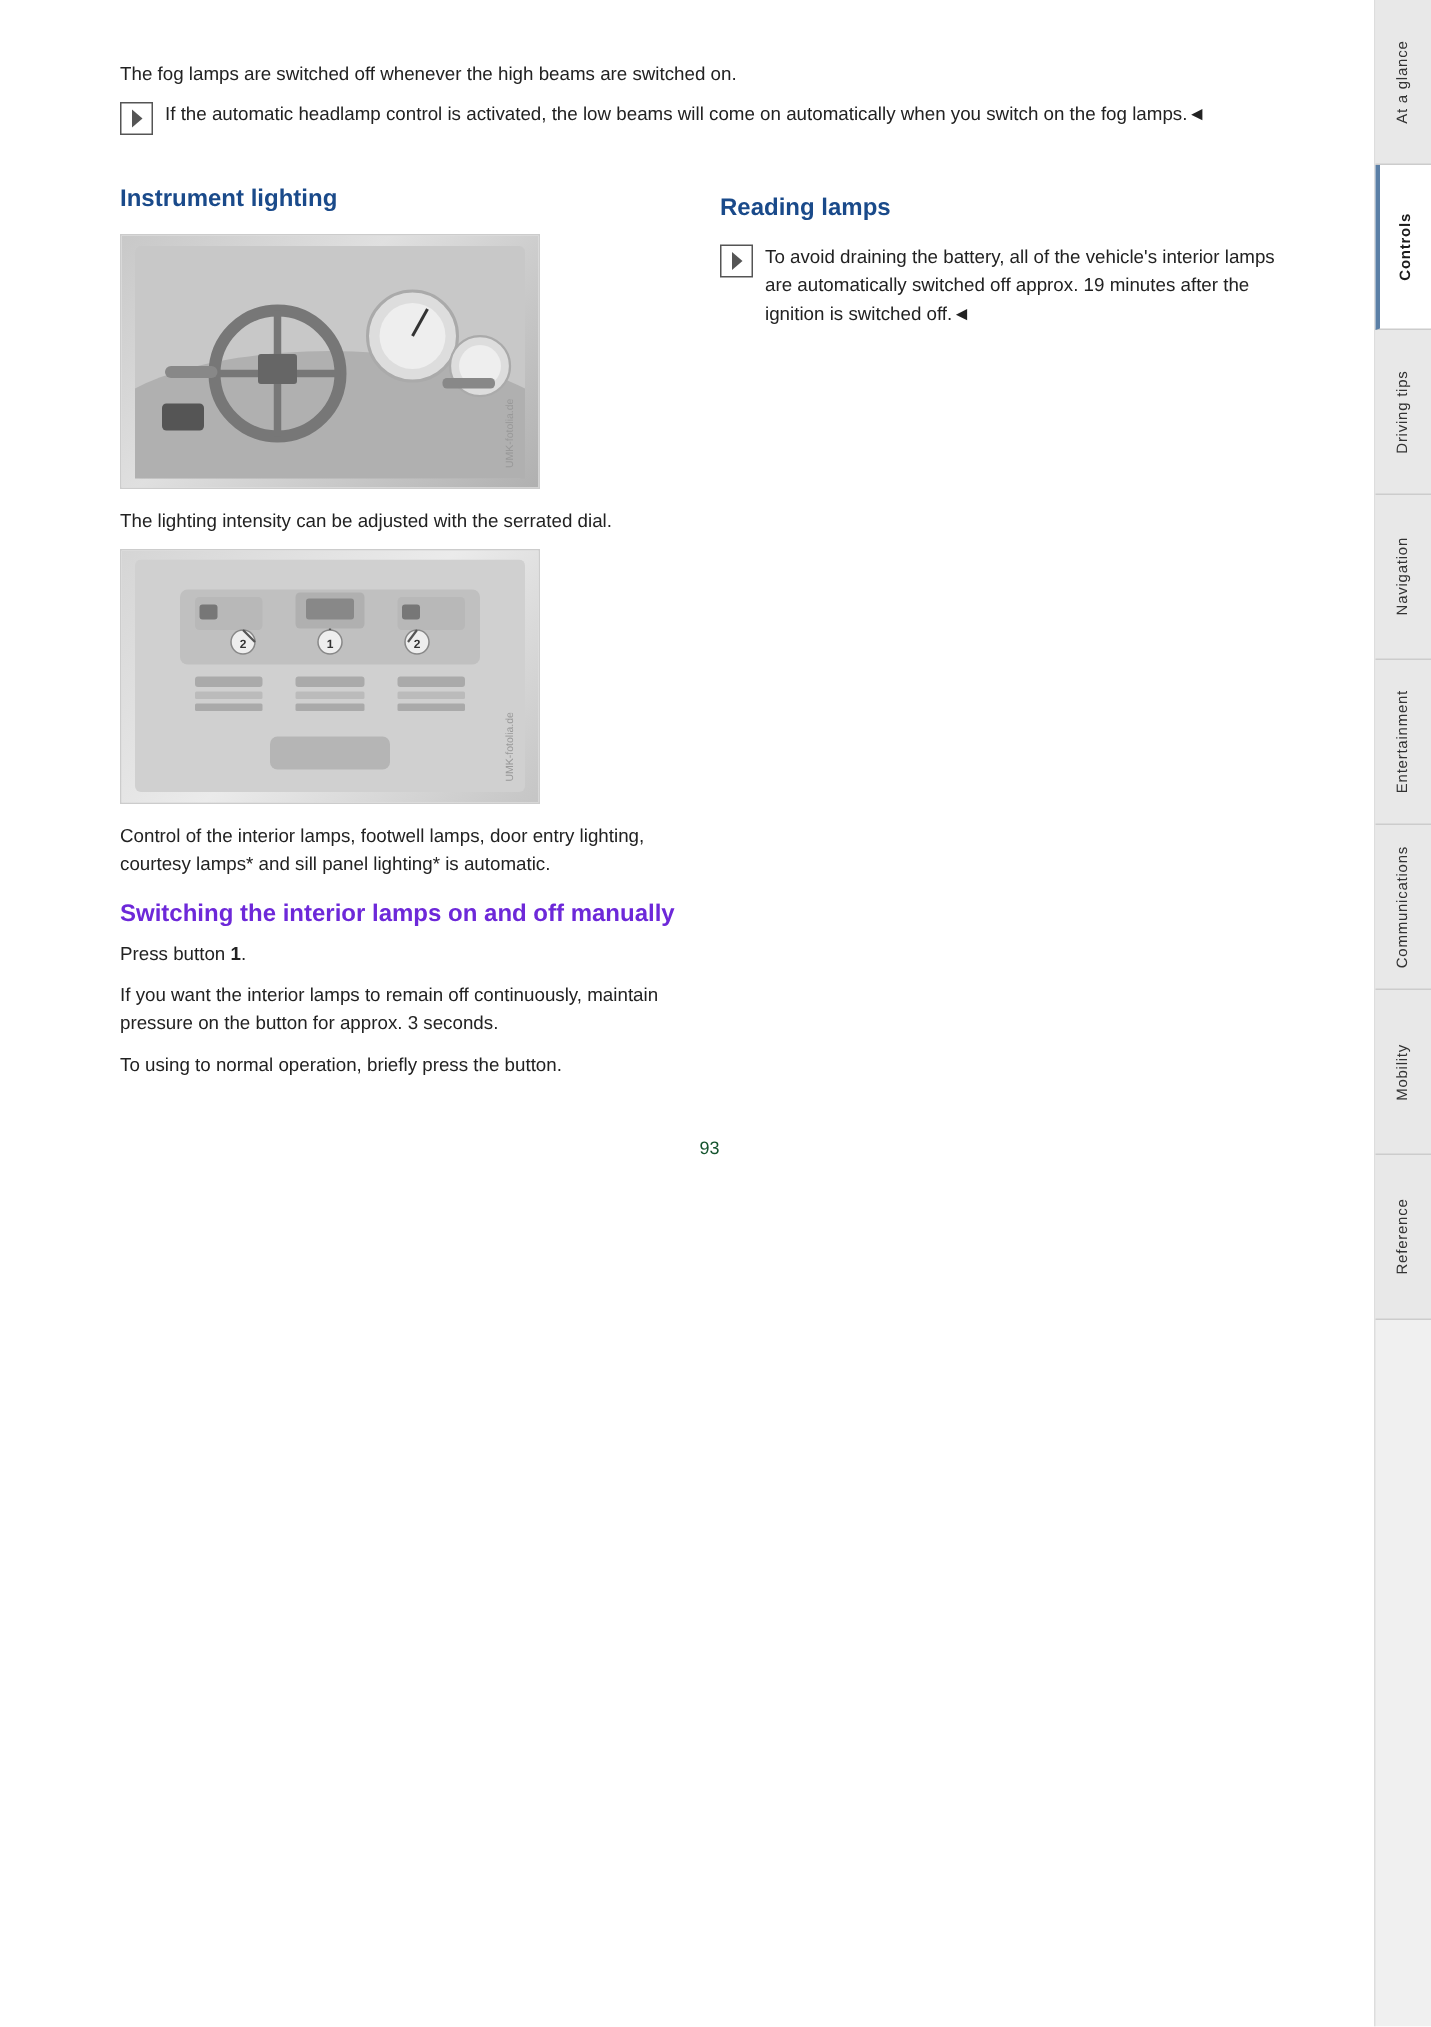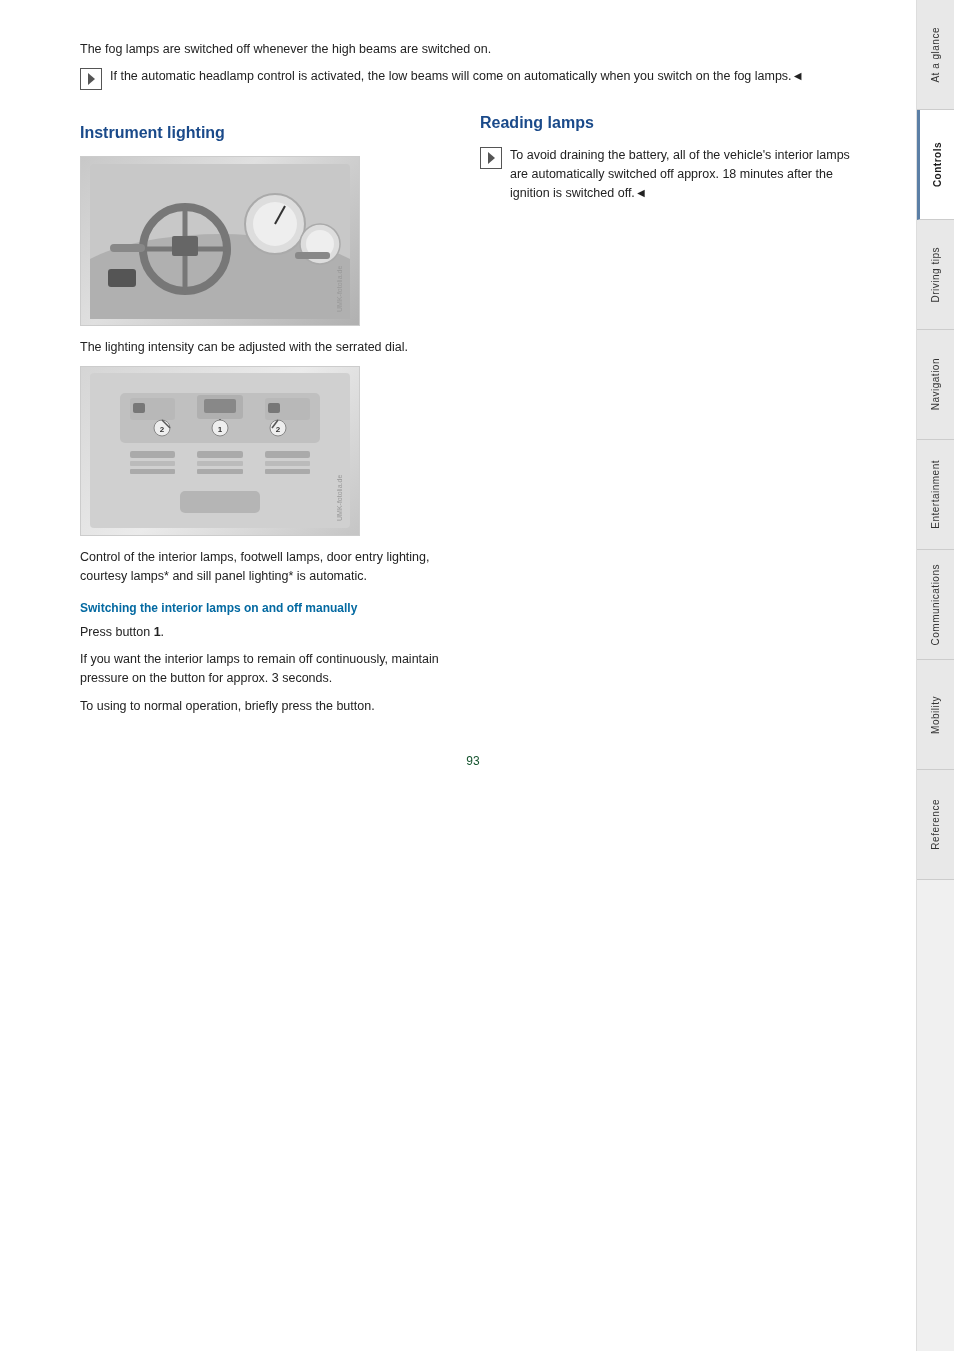--- a/index.html
+++ b/index.html
@@ -113,23 +113,23 @@
     
     .section-heading {
       font-size: 16px;
       font-weight: bold;
       color: #1a4a8a;
       margin-bottom: 14px;
       margin-top: 10px;
     }
 
     .subsection-heading {
-      font-size: 12px;
+      font-size: 16px;
       font-weight: bold;
-      color: #0369a1;
+      color: #6d28d9;
       margin-bottom: 8px;
       margin-top: 14px;
     }
 
     
     .instrument-img {
       width: 280px;
       height: 170px;
       background: linear-gradient(135deg, #c8c8c8 0%, #e0e0e0 40%, #b0b0b0 100%);
       border: 1px solid #ccc;
@@ -282,30 +282,30 @@
         <h3 class="subsection-heading">Switching the interior lamps on and off manually</h3>
 
         <p class="body-text">Press button <strong>1</strong>.</p>
         <p class="body-text">If you want the interior lamps to remain off continuously, maintain pressure on the button for approx. 3 seconds.</p>
         <p class="body-text">To using to normal operation, briefly press the button.</p>
 
       </div>
 
       <div class="right-column">
 
-        <h2 class="section-heading" style="margin-top:0;">Reading lamps</h2>
+        <h2 class="section-heading" style="margin-top:16px;">Reading lamps</h2>
 
 
         <div class="note-box">
           <div class="note-icon">
             <svg viewBox="0 0 10 14" fill="none">
               <polygon points="2,1 9,7 2,13" fill="#555"></polygon>
             </svg>
           </div>
-          <p class="note-text">To avoid draining the battery, all of the vehicle's interior lamps are automatically switched off approx. 18 minutes after the ignition is switched off.◄</p>
+          <p class="note-text">To avoid draining the battery, all of the vehicle's interior lamps are automatically switched off approx. 19 minutes after the ignition is switched off.◄</p>
         </div>
 
       </div>
 
     </div>
 
     <div class="page-number">93</div>
 
   </div>
 

